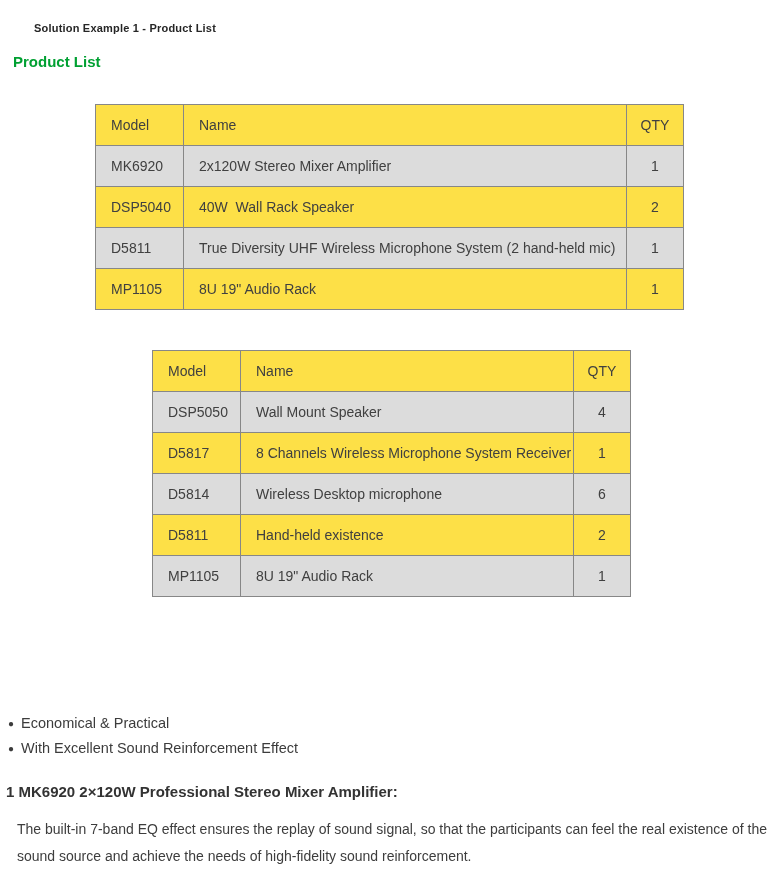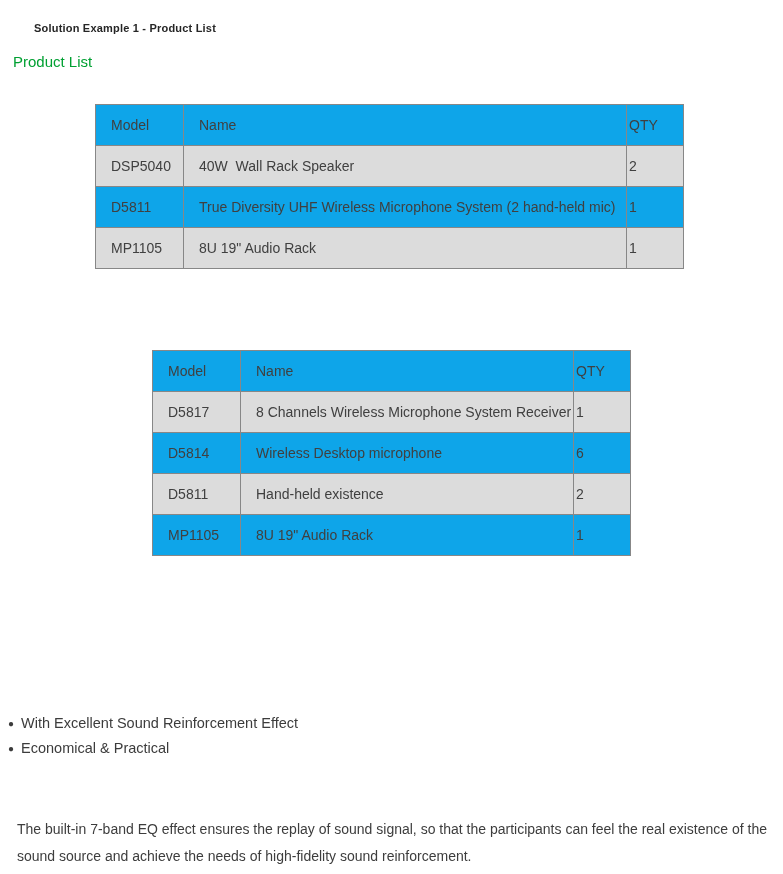--- a/index.html
+++ b/index.html
@@ -12,37 +12,37 @@
   html,body{margin:0;padding:0;background:#fff;}
   body{font-family:"Liberation Sans",sans-serif;color:var(--text);}
   .page{position:relative;width:783px;height:874px;background:#fff;overflow:hidden;}
 
   .page-title{
     position:absolute;left:18px;top:6px;margin:16px;
     font-size:11px;font-weight:700;color:var(--title);letter-spacing:.2px;
   }
   .section-heading{
     position:absolute;left:13px;top:53px;margin:0;
-    font-size:15px;font-weight:400;color:var(--accent);
+    font-size:15px;font-weight:700;color:var(--accent);
   }
 
   table.product{
     position:absolute;border-collapse:collapse;table-layout:fixed;
-    font-size:14px;color:var(--text);background:#0ea5e9;
+    font-size:14px;color:var(--text);background:#fde047;
   }
   table.t1{left:95px;top:104px;width:588px;}
   table.t2{left:152px;top:350px;width:478px;}
   table.product th, table.product td{
     border:1px solid var(--border);
     height:40px;padding:0 4px 0 15px;
     text-align:left;font-weight:400;vertical-align:middle;
     white-space:pre;overflow:hidden;
   }
   table.product th:last-child, table.product td:last-child{
-    text-align:left;padding:0 2px;
+    text-align:center;padding:0 2px;
   }
   table.product tbody tr:nth-child(odd){background:var(--stripe);}
   .t1 col.c-model{width:88px;} .t1 col.c-name{width:443px;} .t1 col.c-qty{width:57px;}
   .t2 col.c-model{width:88px;} .t2 col.c-name{width:333px;} .t2 col.c-qty{width:57px;}
 
   .bullets{
     position:absolute;left:8px;top:711px;margin:0;padding:0;list-style:none;
     font-size:14.5px;color:#3c3c3c;
   }
   .bullets li{line-height:24px;}
@@ -74,20 +74,25 @@
     </colgroup>
   <thead>
         <tr>
           <th>Model</th>
           <th>Name</th>
           <th>QTY</th>
         </tr>
       </thead>
       <tbody>
         <tr>
+          <td>MK6920</td>
+          <td>2x120W Stereo Mixer Amplifier</td>
+          <td>1</td>
+        </tr>
+        <tr>
           <td>DSP5040</td>
           <td>40W  Wall Rack Speaker</td>
           <td>2</td>
         </tr>
         <tr>
           <td>D5811</td>
           <td>True Diversity UHF Wireless Microphone System (2 hand-held mic)</td>
           <td>1</td>
         </tr>
         <tr>
@@ -106,20 +111,25 @@
     </colgroup>
   <thead>
         <tr>
           <th>Model</th>
           <th>Name</th>
           <th>QTY</th>
         </tr>
       </thead>
       <tbody>
         <tr>
+          <td>DSP5050</td>
+          <td>Wall Mount Speaker</td>
+          <td>4</td>
+        </tr>
+        <tr>
           <td>D5817</td>
           <td>8 Channels Wireless Microphone System Receiver</td>
           <td>1</td>
         </tr>
         <tr>
           <td>D5814</td>
           <td>Wireless Desktop microphone</td>
           <td>6</td>
         </tr>
         <tr>
@@ -129,20 +139,21 @@
         </tr>
         <tr>
           <td>MP1105</td>
           <td>8U 19" Audio Rack</td>
           <td>1</td>
         </tr>
       </tbody>
     </table>
 
   <ul class="bullets">
+      <li><span class="dot">●</span><span>Economical &amp; Practical</span></li>
       <li><span class="dot">●</span><span>With Excellent Sound Reinforcement Effect</span></li>
-      <li><span class="dot">●</span><span>Economical &amp; Practical</span></li>
     </ul>
 
+  <p class="feature-heading">1 MK6920 2×120W Professional Stereo Mixer Amplifier:</p>
 
   <p class="feature-body">The built-in 7-band EQ effect ensures the replay of sound signal, so that the participants can feel the real existence of the sound source and achieve the needs of high-fidelity sound reinforcement.</p>
 
 </div>
 
 </body></html>

